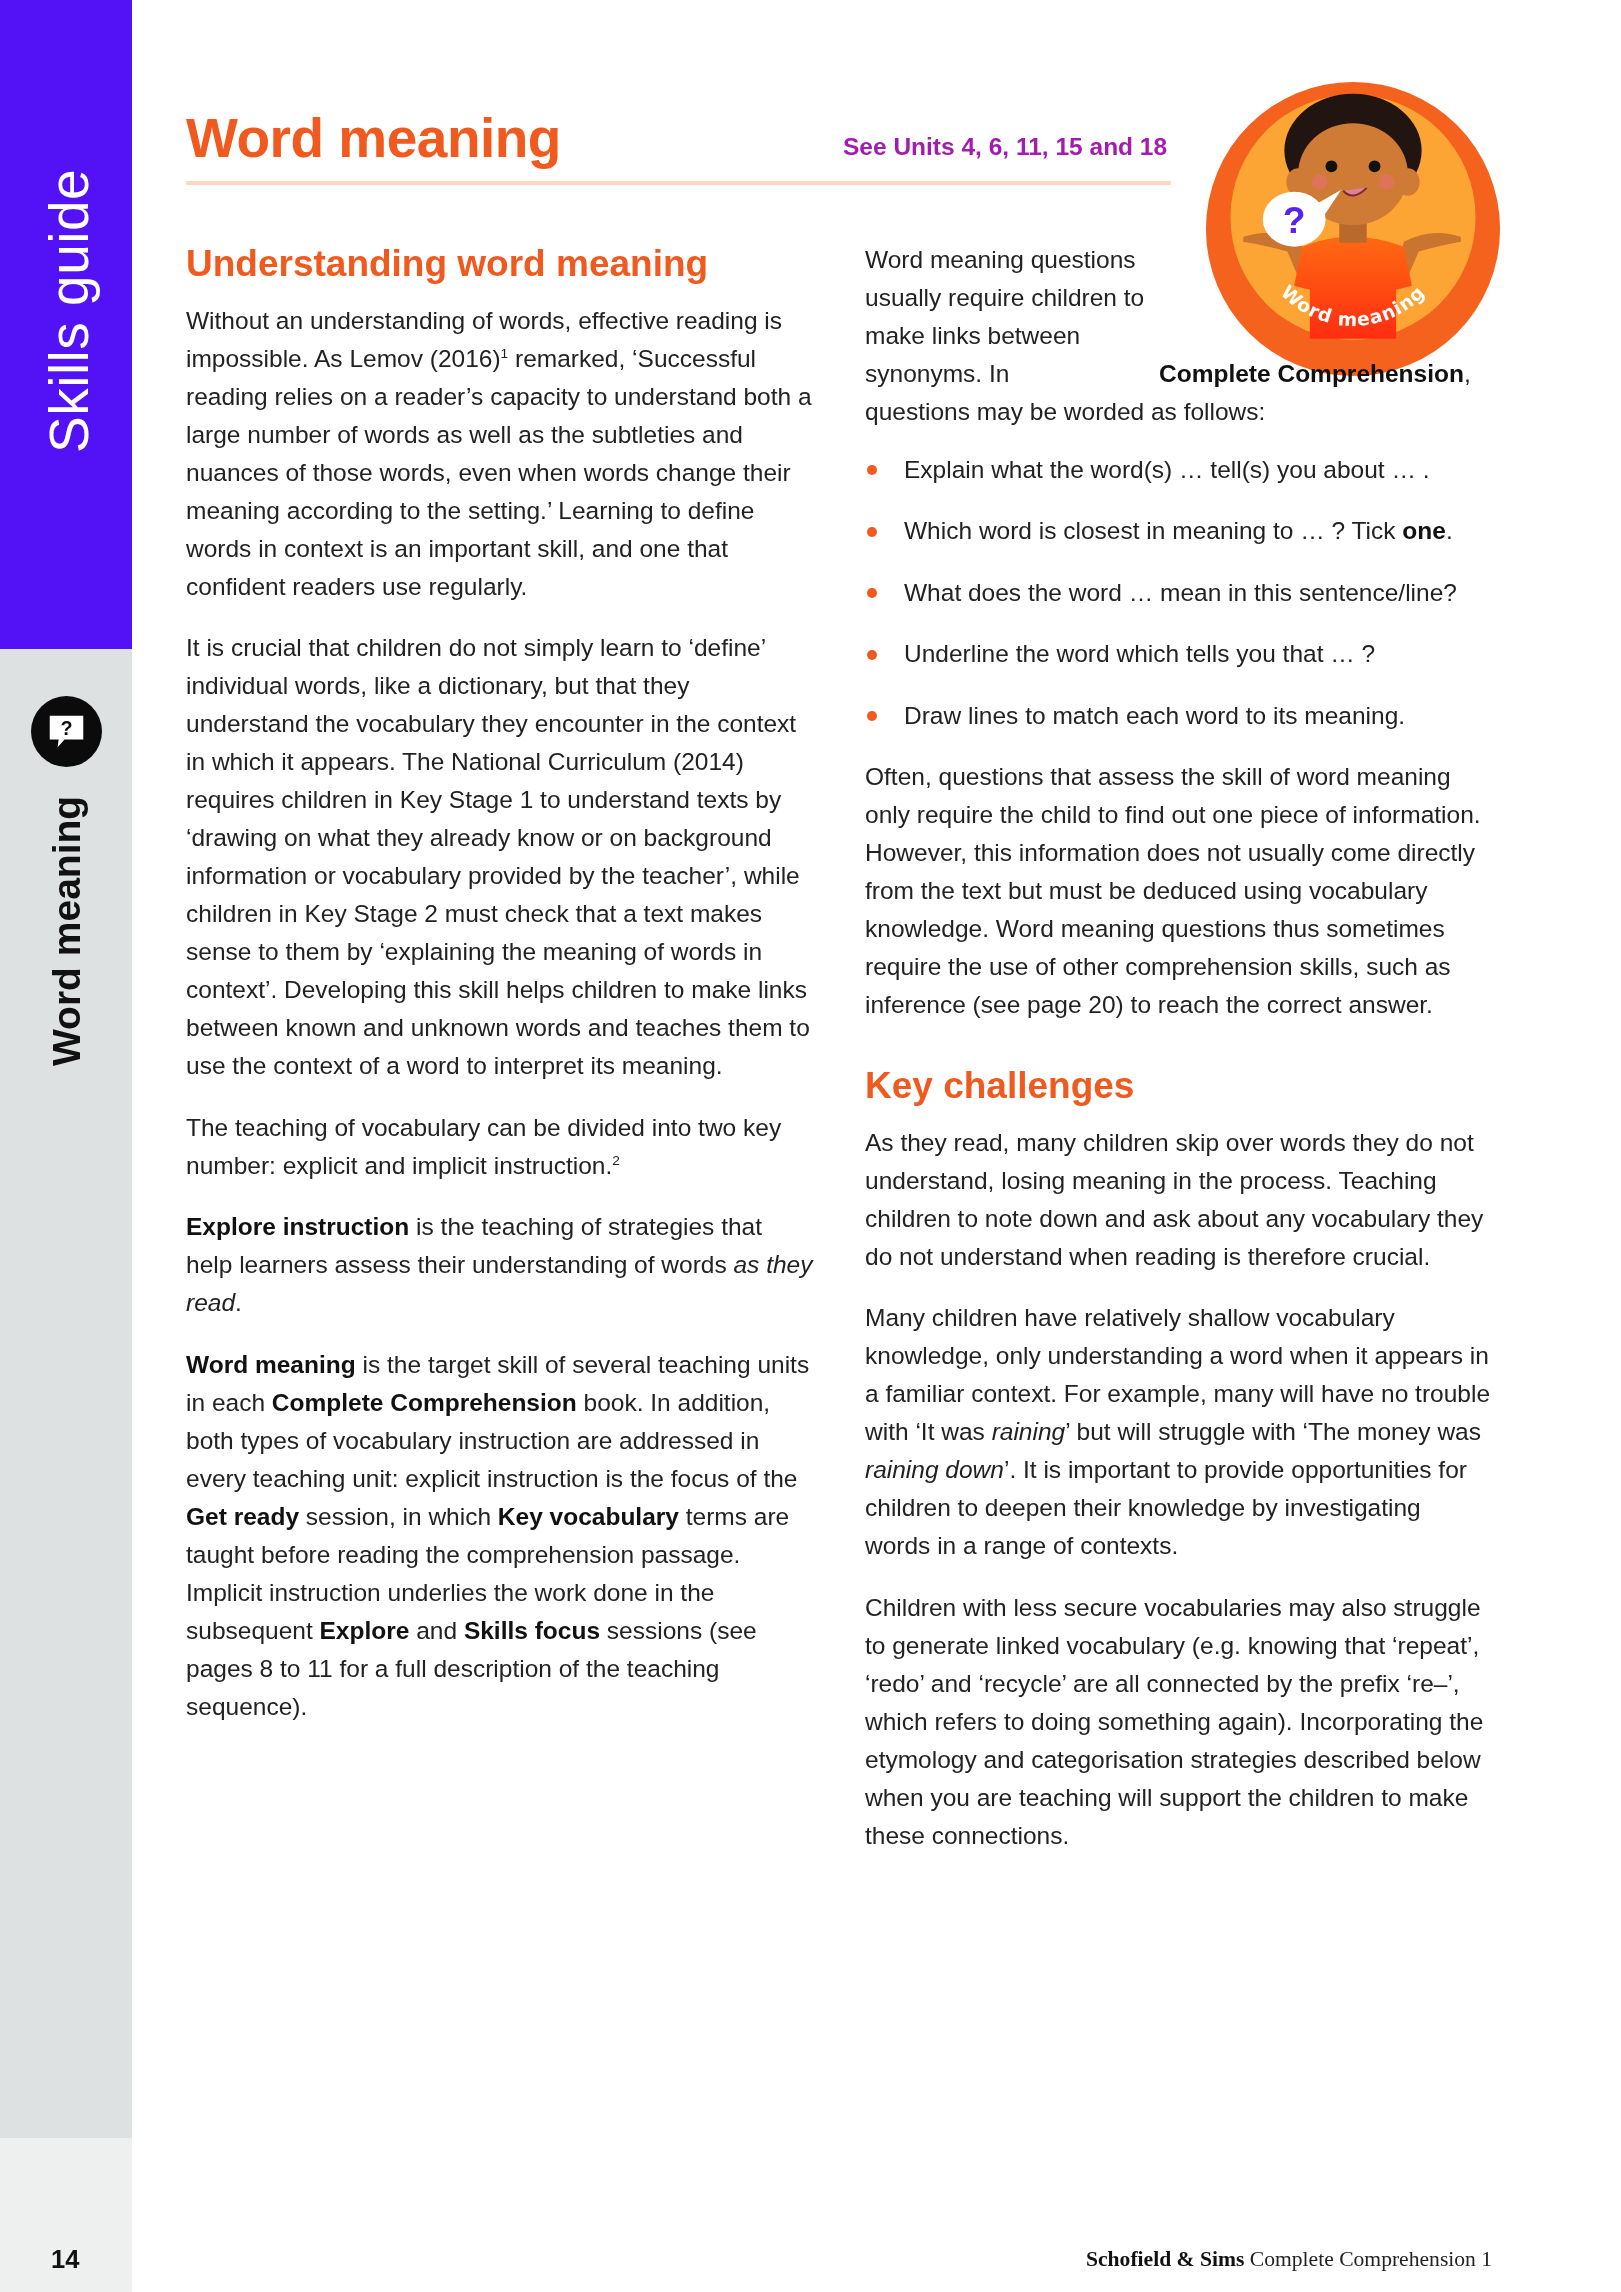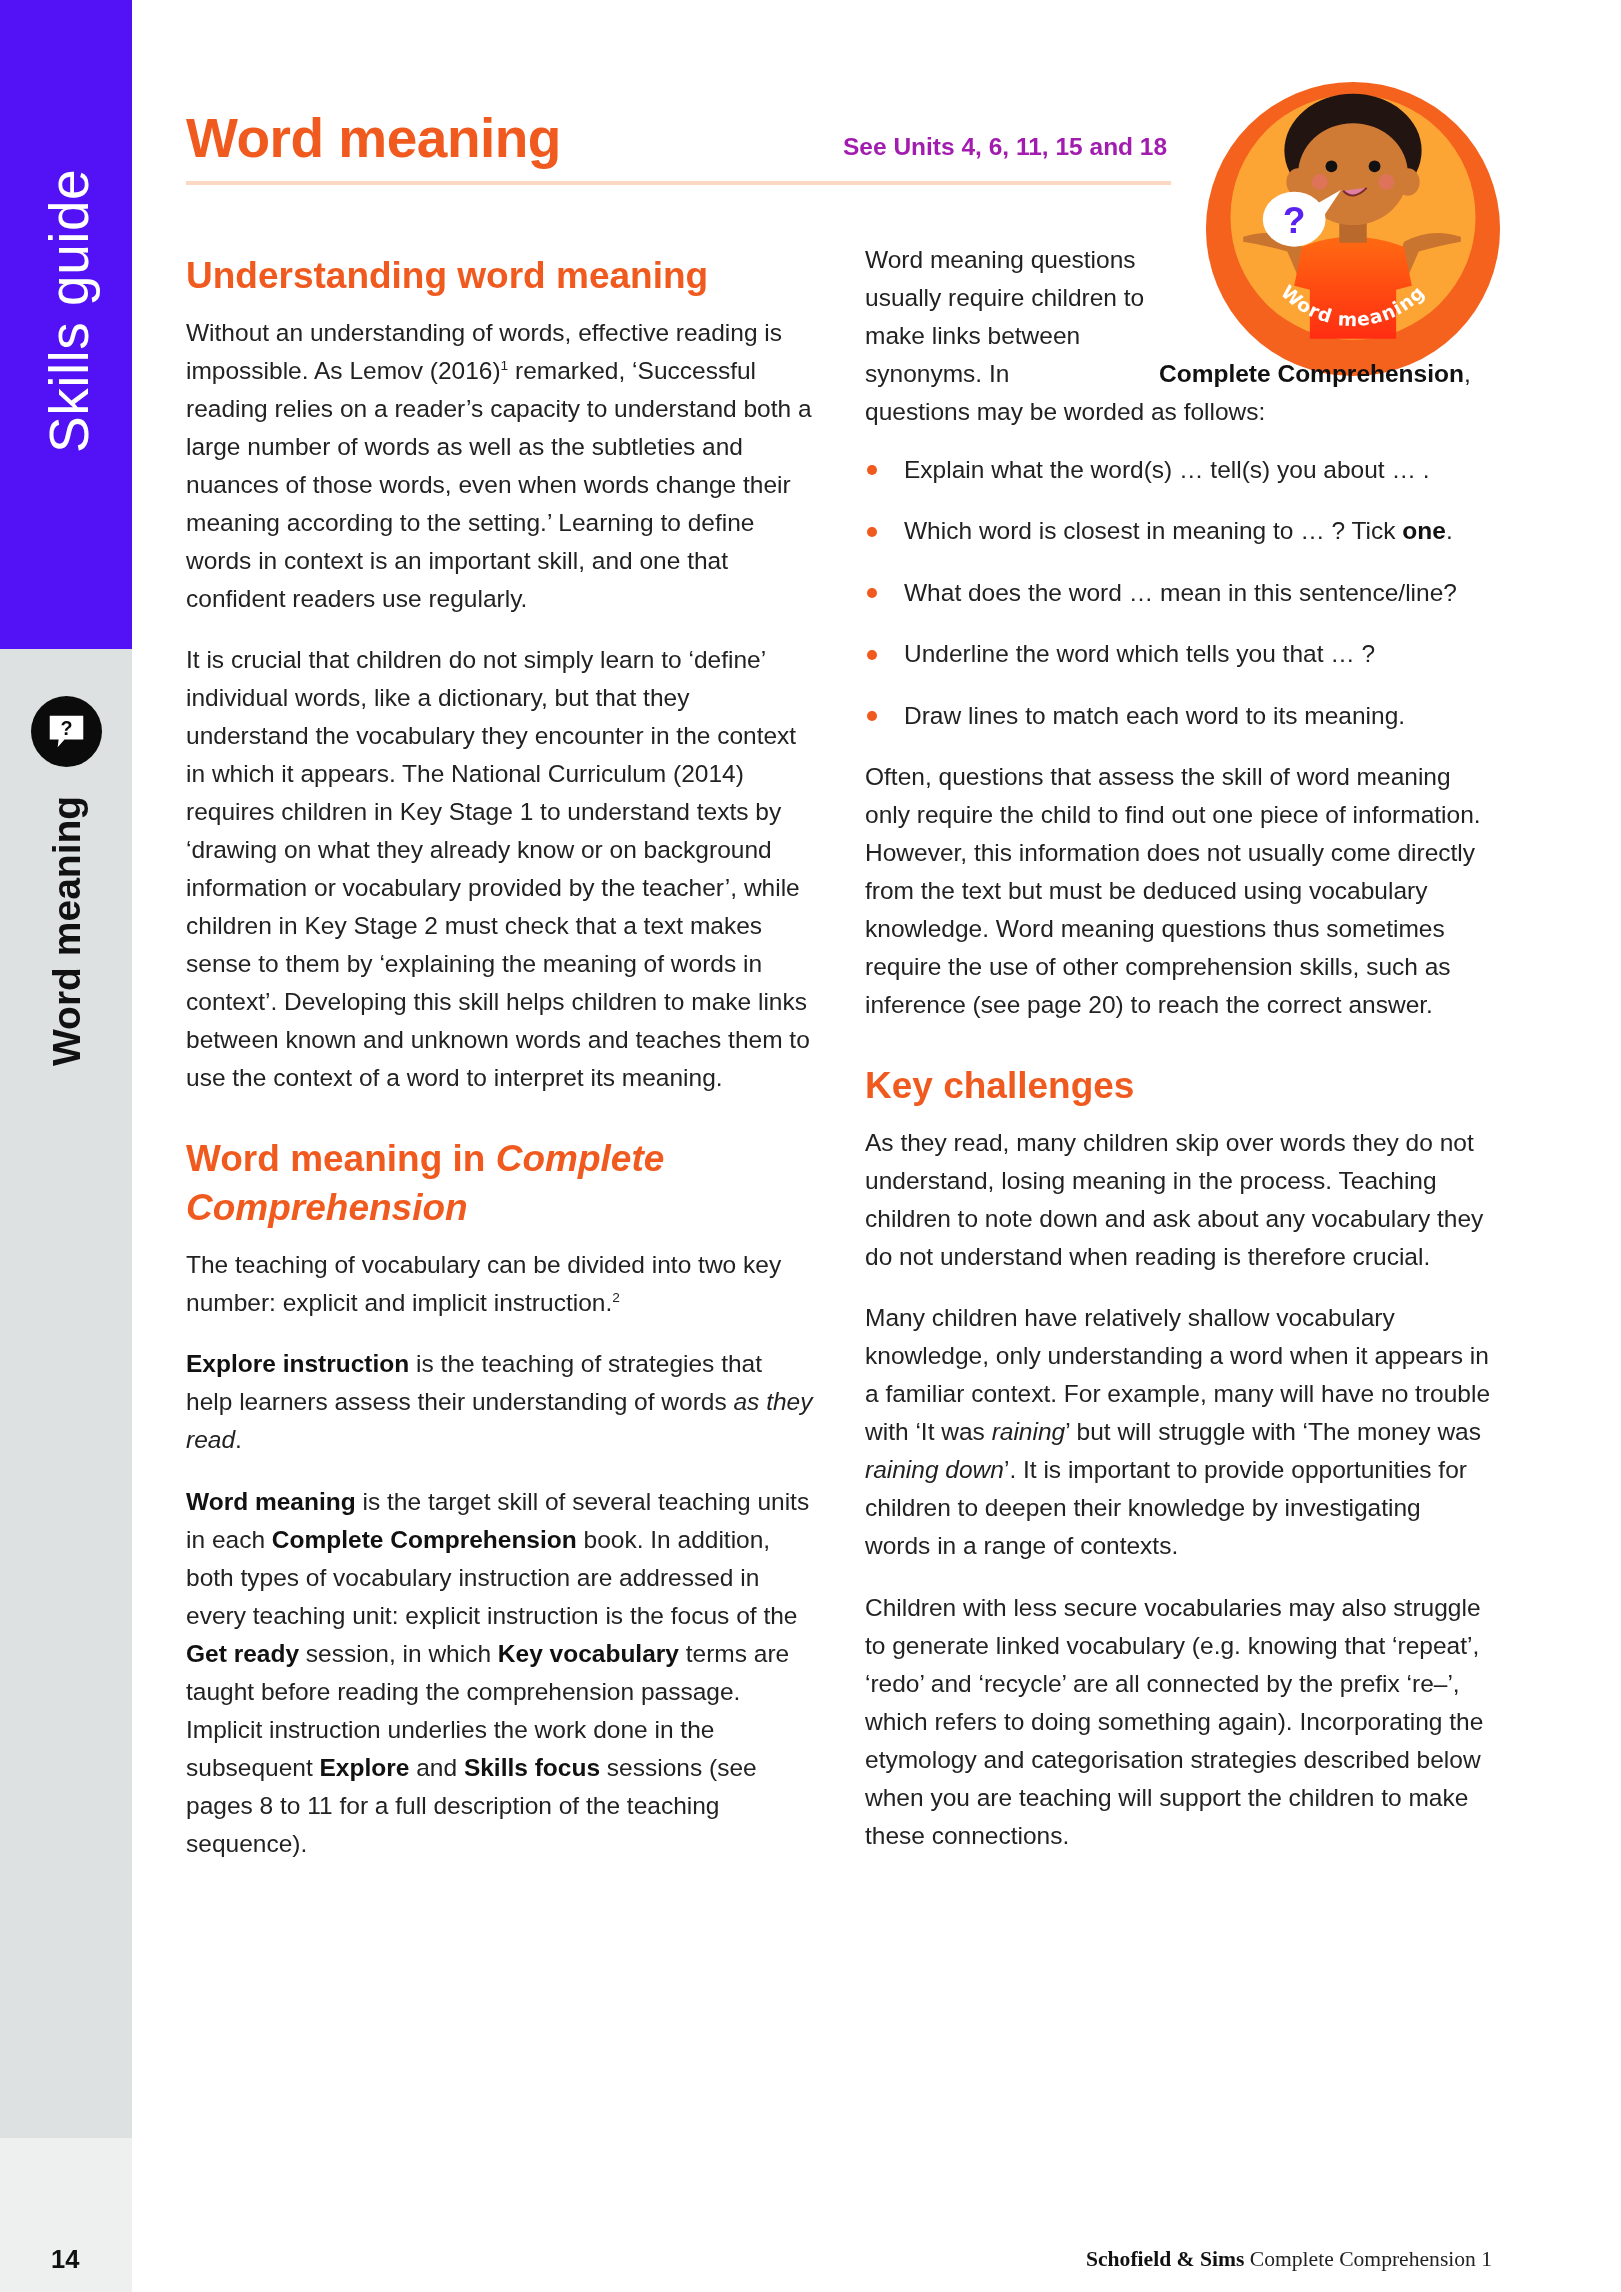--- a/index.html
+++ b/index.html
@@ -53,21 +53,21 @@
     }
 
     .badge {
       position: absolute; left: 1204px; top: 80px; width: 298px; height: 298px;
     }
 
     .col {
       position: absolute; font-size: 24.5px; line-height: 38px; color: #222;
     }
     .col p { margin: 0 0 23.5px 0; }
-    .col-left { left: 186px; top: 239px; width: 627px; margin-top: 12px; }
+    .col-left { left: 186px; top: 239px; width: 627px; }
     .col-right { left: 865px; top: 241px; width: 627px; }
     h2 {
       margin: 0 0 13.7px 0; font-size: 37px; line-height: 49px; font-weight: bold; color: #f05a1e;
     }
     h2 .it { font-style: italic; }
     b { font-weight: bold; color: #111; }
     i { font-style: italic; }
     sup { font-size: 13.7px; line-height: 0; }
     ul.bullets { list-style: none; margin: 19.6px 0 19.6px 0; padding: 0; }
     ul.bullets li { position: relative; padding-left: 39px; margin-bottom: 23.5px; line-height: 38px; }
@@ -139,21 +139,20 @@
       <textPath href="#arcPath" startOffset="50%" text-anchor="middle">Word meaning</textPath>
     </text>
   </svg>
 </div>
 
 <div class="col col-left">
   <h2>Understanding word meaning</h2>
   <p><span>Without an understanding of words, effective reading is impossible. As Lemov (2016)</span><sup>1</sup><span> remarked, ‘Successful reading relies on a reader’s capacity to understand both a large number of words as well as the subtleties and nuances of those words, even when words change their meaning according to the setting.’ Learning to define words in context is an important skill, and one that confident readers use regularly.</span></p>
   <p>It is crucial that children do not simply learn to ‘define’ individual words, like a dictionary, but that they understand the vocabulary they encounter in the context in which it appears. The National Curriculum (2014) requires children in Key Stage 1 to understand texts by ‘drawing on what they already know or on background information or vocabulary provided by the teacher’, while children in Key Stage 2 must check that a text makes sense to them by ‘explaining the meaning of words in context’. Developing this skill helps children to make links between known and unknown words and teaches them to use the context of a word to interpret its meaning.</p>
 
-  <h2 style="margin-top:37px;"><span>Word meaning in </span><span class="it">Complete Comprehension</span></h2>
   <p><span>The teaching of vocabulary can be divided into two key number: explicit and implicit instruction.</span><sup>2</sup></p>
   <p><b>Explore instruction</b><span> is the teaching of strategies that help learners assess their understanding of words </span><i>as they read</i><span>.</span></p>
   <p><b>Word meaning</b><span> is the target skill of several teaching units in each </span><b>Complete Comprehension</b><span> book. In addition, both types of vocabulary instruction are addressed in every teaching unit: explicit instruction is the focus of the </span><b>Get ready</b><span> session, in which </span><b>Key vocabulary</b><span> terms are taught before reading the comprehension passage. Implicit instruction underlies the work done in the subsequent </span><b>Explore</b><span> and </span><b>Skills focus</b><span> sessions (see pages 8 to 11 for a full description of the teaching sequence).</span></p>
 </div>
 
 <div class="col col-right">
   <p style="margin-bottom:9.8px;">
     <span style="display:inline-block; width:294px;">Word meaning questions usually require children to make links between synonyms. In </span><b>Complete Comprehension</b><span>, questions may be worded as follows:</span>
   </p>
   <ul class="bullets">

